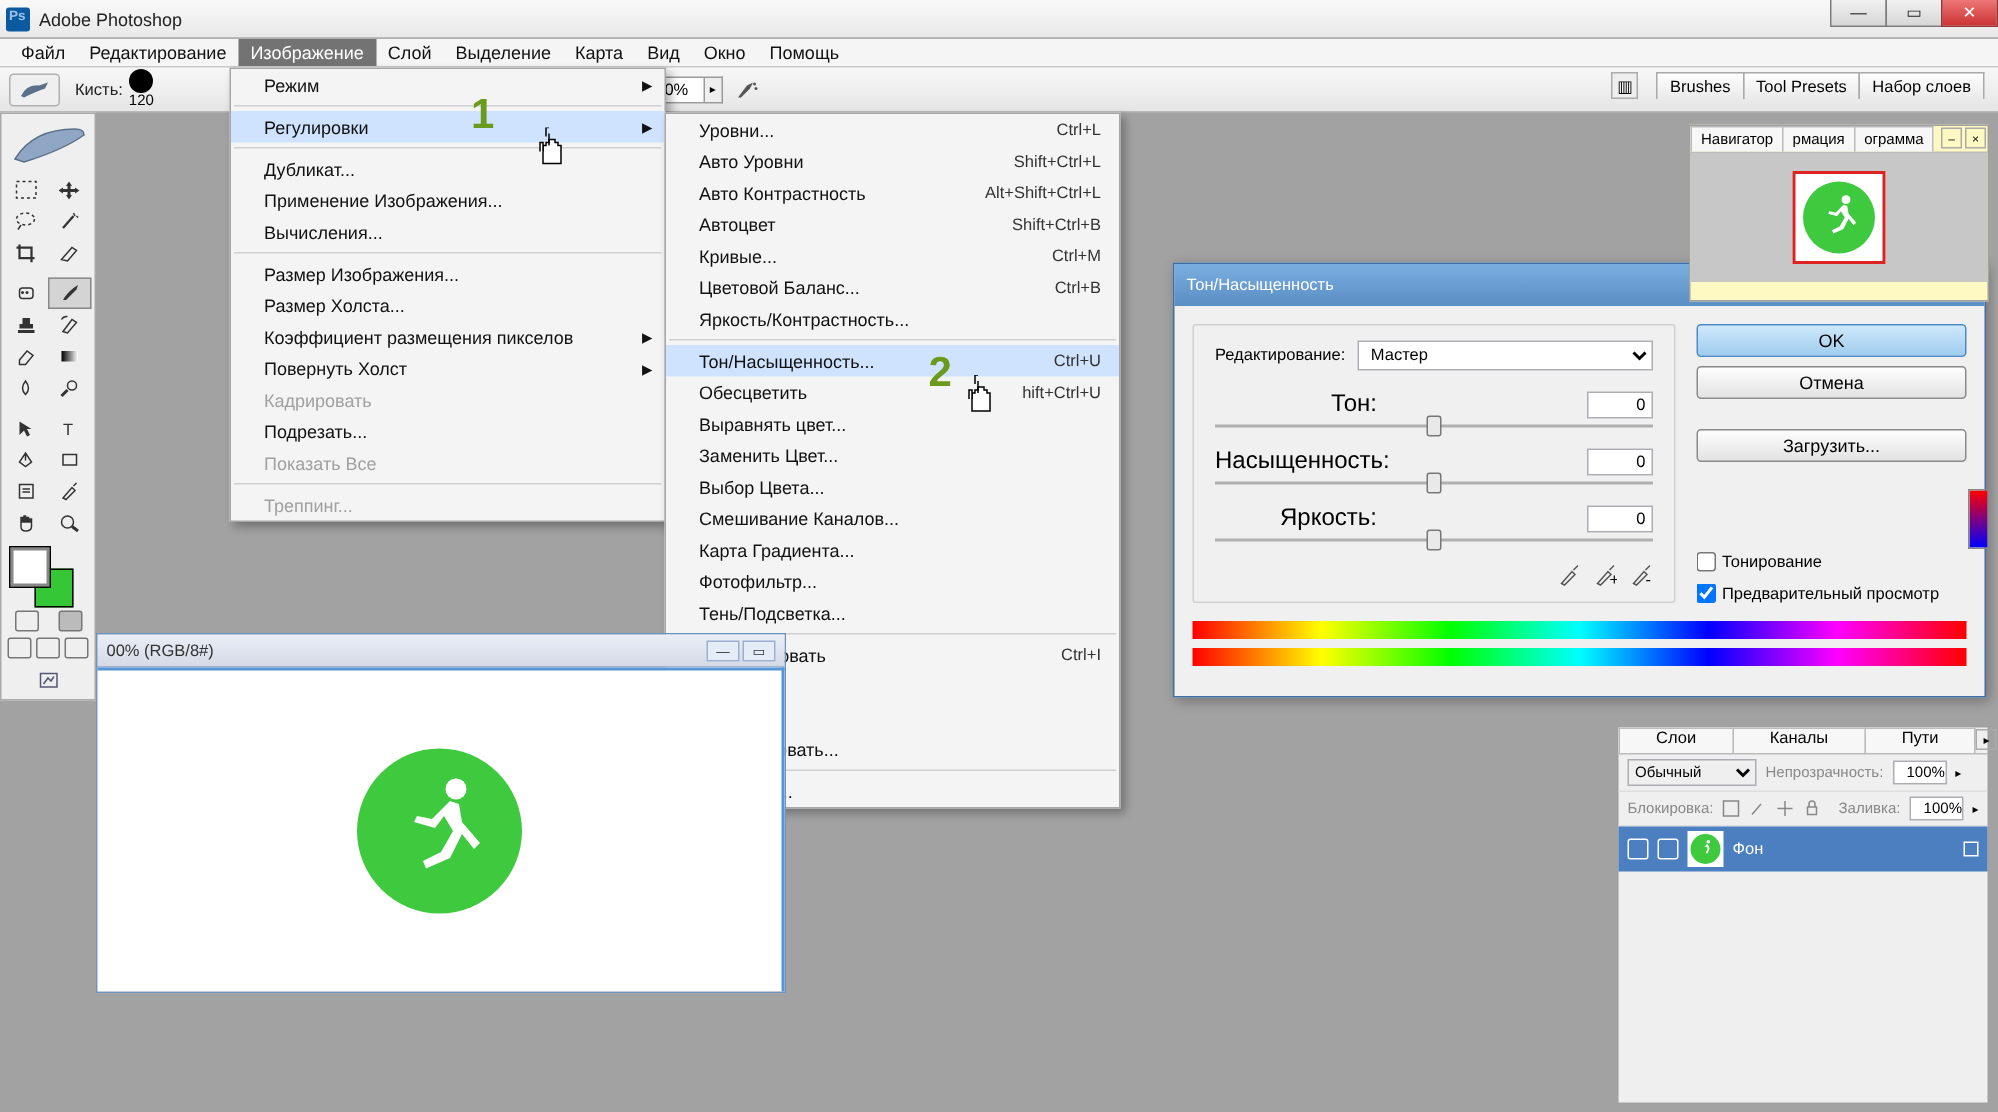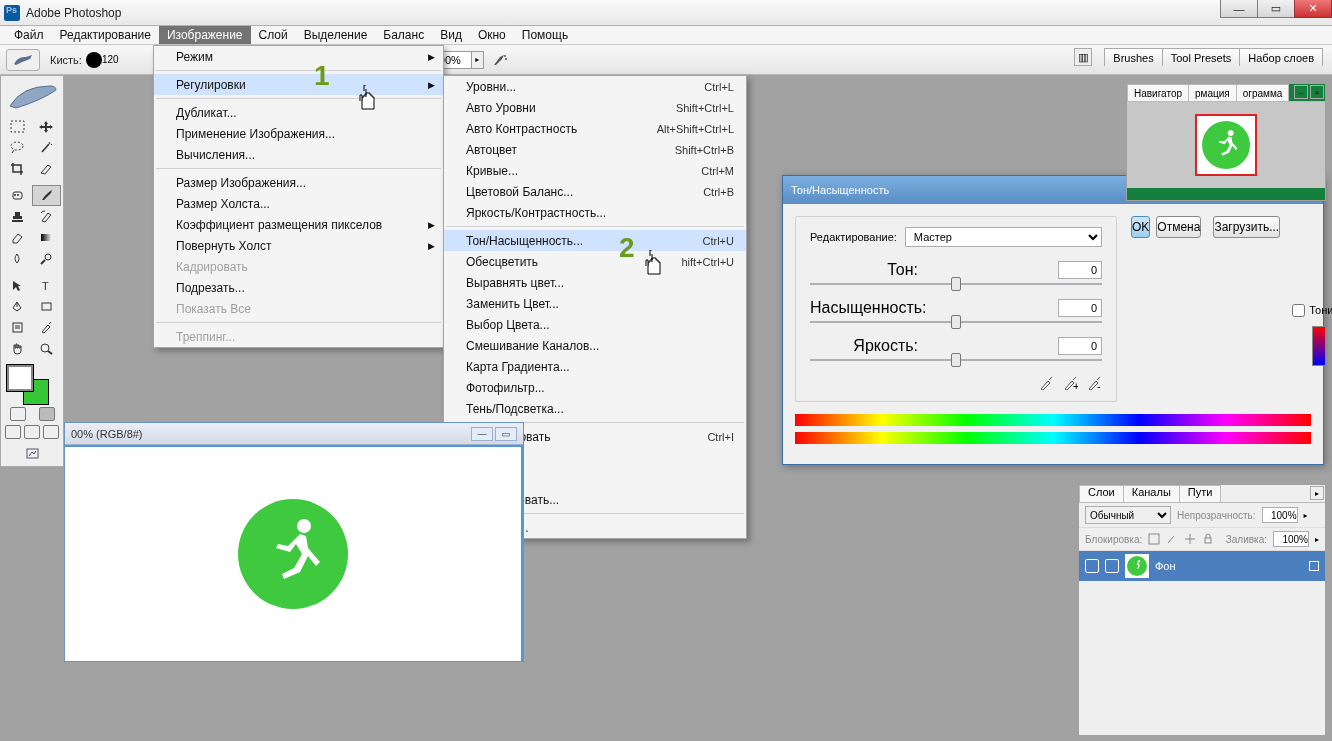--- a/index.html
+++ b/index.html
@@ -11,21 +11,21 @@
 .win-ctrls{position:absolute;right:0;top:0;display:flex}
 .win-btn{width:38px;height:18px;border:1px solid #7b7b7b;border-top:none;margin-left:-1px;background:linear-gradient(#f1f1f1,#d6d6d6);display:flex;align-items:center;justify-content:center;font-family:Arial;font-size:11px;color:#222}
 .win-btn.close{background:linear-gradient(#e77,#c33);color:#fff;border-color:#933}
 .menu-bar{height:19px;background:#f5f5f5;border-bottom:1px solid #c9c9c9;display:flex;align-items:stretch;padding-left:6px}
 .menu-bar .m{padding:0 8px;display:flex;align-items:center;font-size:12px;color:#111}
 .menu-bar .m.active{background:#737373;color:#fff}
 .opt-bar{height:30px;background:linear-gradient(#f8f8f8,#e5e5e5);border-bottom:1px solid #b8b8b8;display:flex;align-items:center;padding:0 6px;position:relative}
 .opt-bar .brush-ico{width:34px;height:22px;border:1px solid #b0b0b0;border-radius:3px;display:flex;align-items:center;justify-content:center;margin-right:6px;background:#efefef}
 .opt-bar .brush-ico svg{width:22px;height:14px}
 .opt-bar .opt-label{font-size:11px;color:#222;margin:0 4px}
-.opt-bar .size-box{display:flex;flex-direction:row;align-items:center;margin-right:10px}
+.opt-bar .size-box{display:flex;flex-direction:column;margin-right:24px}
 .opt-bar .size-box .dot{width:16px;height:16px;border-radius:50%;background:#000}
 .opt-bar .size-box .sz{font-size:10px}
 .opt-bar .pct-box{width:44px;height:18px;border:1px solid #9a9a9a;background:#fff;display:flex;align-items:center;padding:0 4px;font-size:11px}
 .opt-bar .arrow{width:12px;height:18px;border:1px solid #9a9a9a;border-left:none;display:flex;align-items:center;justify-content:center;font-size:8px;background:#efefef}
 .opt-bar .spray{width:20px;height:18px;margin-left:6px;display:flex;align-items:center;justify-content:center}
 .tabs-right{position:absolute;right:10px;top:3px;display:flex;align-items:center}
 .doc-ico{width:18px;height:18px;border:1px solid #aaa;margin-right:12px;background:#eee;display:flex;align-items:center;justify-content:center}
 .small-tab{border:1px solid #aaa;border-bottom:none;background:linear-gradient(#fefefe,#eaeaea);padding:2px 8px;font-size:11px;margin-right:-1px;height:18px;display:flex;align-items:center}
 .toolbox{position:absolute;left:0;top:75px;width:64px;background:#efefef;border:1px solid #a9a9a9;padding:2px}
 .toolbox .feather{width:60px;height:36px;display:flex;align-items:center;justify-content:center;margin-bottom:2px}
@@ -64,36 +64,36 @@
 .hs-left{flex:1;border:1px solid #d0d0d0;padding:10px 14px;border-radius:2px;position:relative}
 .hs-left .edit-row{display:flex;align-items:center;gap:8px;margin-bottom:14px}
 .hs-left .edit-row select{flex:1;height:20px;border:1px solid #abadb3;font-size:11px;padding:0 4px;background:#fff}
 .hs-left .sl-row{display:flex;align-items:center;margin-bottom:4px;gap:8px}
 .hs-left .sl-row .lbl{width:108px;text-align:right;font-size:16px}
 .hs-left .sl-row input.val{width:44px;height:18px;border:1px solid #abadb3;text-align:right;padding:0 4px;font-size:11px}
 .hs-left .track{height:2px;background:#b0b0b0;position:relative;margin:4px 0 14px 0}
 .hs-left .track .thumb{position:absolute;top:-6px;width:10px;height:14px;background:#e9e9e9;border:1px solid #777;left:50%;transform:translateX(-50%);border-radius:2px}
 .hs-left .eyedrops{display:flex;gap:8px;justify-content:flex-end;margin-top:6px}
 .hs-left .eyedrops .ed{width:16px;height:16px}
-.hs-right{width:180px;display:flex;flex-direction:row;gap:6px}
+.hs-right{width:180px;display:flex;flex-direction:column;gap:6px}
 .hs-right button{height:22px;border:1px solid #8a8a8a;border-radius:3px;background:linear-gradient(#fefefe,#e2e2e2);font-size:12px}
 .hs-right button.def{background:linear-gradient(#cfe8fb,#9fcdee);border-color:#4b8bc7}
 .hs-right .chk{display:flex;align-items:center;gap:4px;font-size:12px;margin-top:2px}
 .hs-right .chk input{width:13px;height:13px}
 .hue-strip{height:12px;margin:0 12px 6px 12px;background:linear-gradient(90deg,#f00,#ff0,#0f0,#0ff,#00f,#f0f,#f00)}
-.nav-panel{position:absolute;right:6px;top:83px;width:200px;height:118px;border:1px solid #a0a0a0;background:#15803d}
+.nav-panel{position:absolute;right:6px;top:83px;width:200px;height:118px;border:1px solid #a0a0a0;background:#fef9c3}
 .nav-tabs{display:flex;height:18px;border-bottom:1px solid #bbb}
 .nav-tabs .t{border:1px solid #bbb;border-bottom:none;padding:0 6px;font-size:10px;margin-right:-1px;background:#f7f7f7;display:flex;align-items:center}
 .nav-tabs .ctrl{margin-left:auto;display:flex}
 .nav-tabs .cb{width:14px;height:14px;border:1px solid #aaa;font-size:8px;display:flex;align-items:center;justify-content:center;margin:1px}
 .nav-body{display:flex;align-items:center;justify-content:center;height:86px;background:#c7c7c7}
 .nav-body .thumb{width:62px;height:62px;background:#fff;border:2px solid #d22;display:flex;align-items:center;justify-content:center}
 .layers-panel{position:absolute;right:6px;top:484px;width:248px;height:252px;border:1px solid #a0a0a0;background:#efefef}
 .lp-tabs{display:flex;height:18px;border-bottom:1px solid #bbb}
-.lp-tabs .t{border:1px solid #bbb;border-bottom:none;padding:0 8px;font-size:11px;margin-right:-1px;background:#f7f7f7}
+.lp-tabs .t{border:1px solid #bbb;border-bottom:none;padding:0 24px;font-size:11px;margin-right:-1px;background:#f7f7f7}
 .lp-row{display:flex;align-items:center;padding:3px 6px;gap:6px;border-bottom:1px solid #ddd}
 .lp-row select{width:86px;height:18px;border:1px solid #abadb3;font-size:10px}
 .lp-row .lab{font-size:10px;color:#888}
 .lp-row input.p{width:36px;height:16px;border:1px solid #abadb3;font-size:10px;text-align:right}
 .layer-item{display:flex;align-items:center;height:30px;background:#4b7fbf;color:#fff;padding:0 6px;gap:6px}
 .layer-item .eye{width:14px;height:14px;border:1px solid #fff;border-radius:2px}
 .layer-item .brushico{width:14px;height:14px;border:1px solid #fff;border-radius:2px}
 .layer-item .th{width:24px;height:24px;background:#fff;display:flex;align-items:center;justify-content:center}
 .layer-item .lock{margin-left:auto;width:10px;height:10px;border:1px solid #fff}
 .color-strip{position:absolute;right:6px;top:326px;width:14px;height:40px;background:linear-gradient(#f00,#00f);border:1px solid #888}
@@ -110,21 +110,21 @@
     <div class="win-btn close">✕</div>
   </div>
 </div>
 
 <div class="menu-bar" id="menubar">
     <div class="m">Файл</div>
     <div class="m">Редактирование</div>
     <div class="m active">Изображение</div>
     <div class="m">Слой</div>
     <div class="m">Выделение</div>
-    <div class="m">Баланс</div>
+    <div class="m">Карта</div>
     <div class="m">Вид</div>
     <div class="m">Окно</div>
     <div class="m">Помощь</div>
   </div>
 
 <div class="opt-bar">
   <div class="brush-ico">
     <svg viewBox="0 0 22 14">
         <path d="M2 11 Q6 3 14 4 L20 2 L18 6 Q12 8 4 12 Z" fill="#5d708b"></path>
       </svg>

